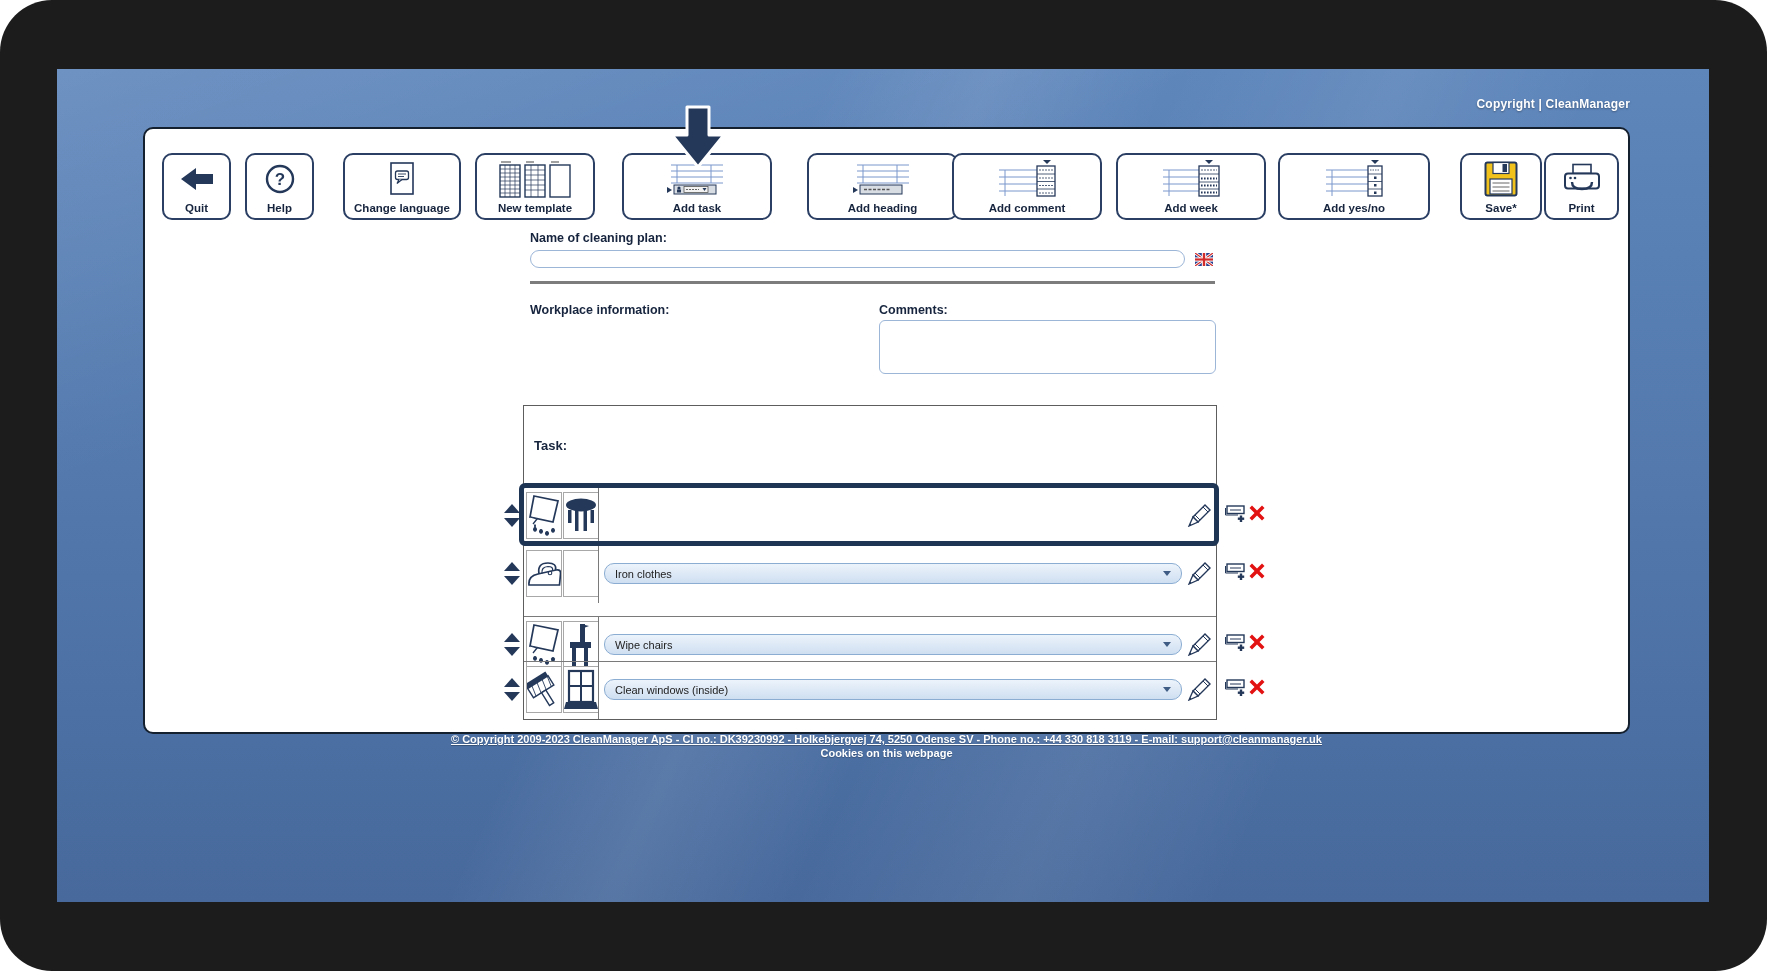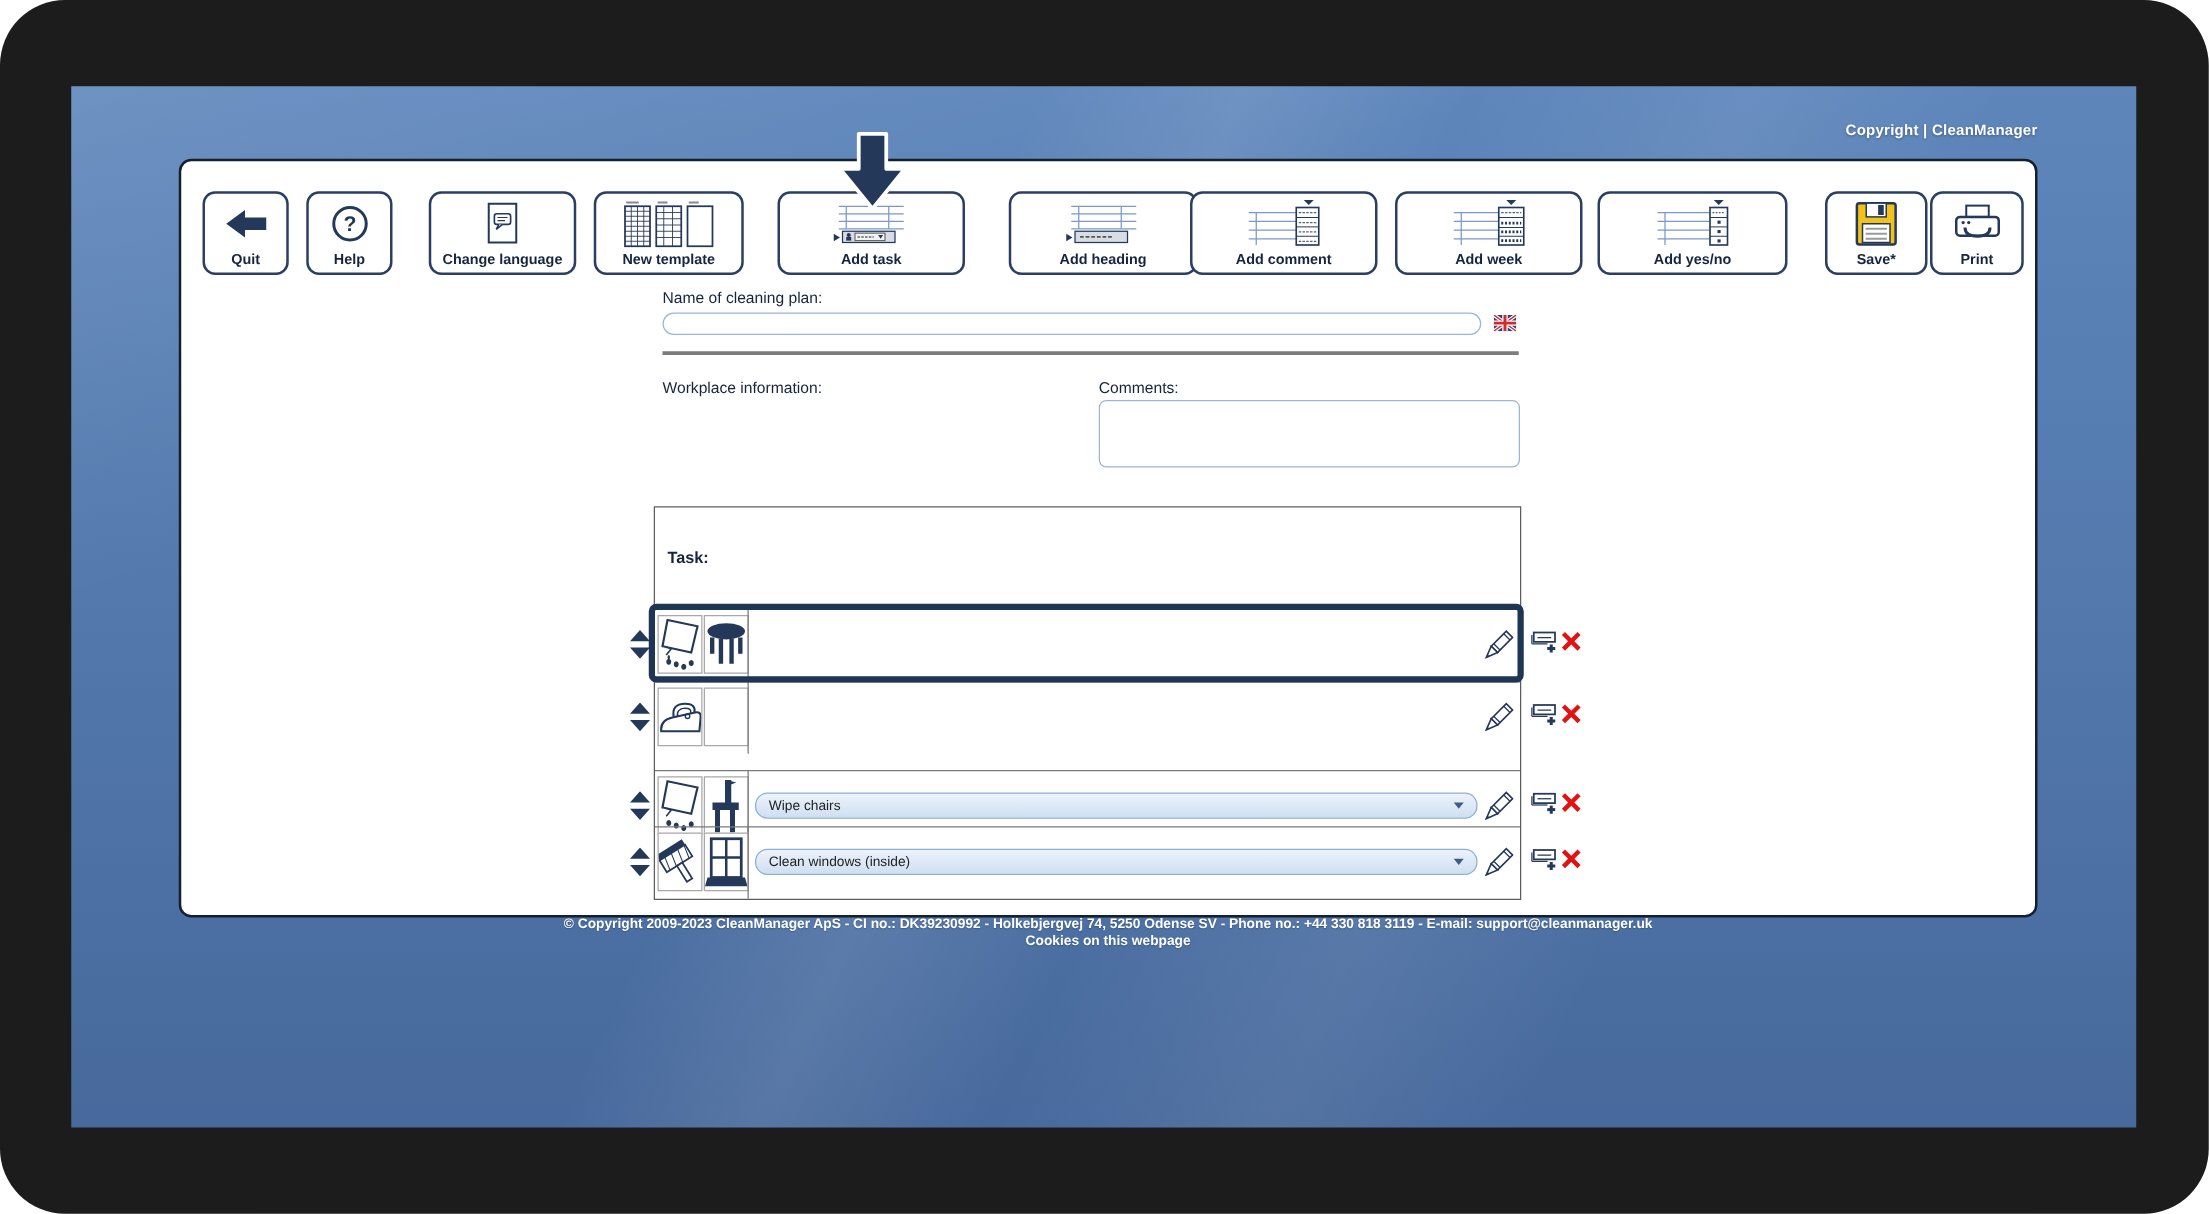--- a/index.html
+++ b/index.html
@@ -23,21 +23,21 @@
   
   .btn{position:absolute;top:24px;height:67px;background:#fff;border:2px solid #2a3f63;border-radius:10px;
     box-sizing:border-box;display:flex;flex-direction:column;align-items:center;justify-content:flex-end;cursor:pointer;}
   .btn .ic{flex:1;display:flex;align-items:center;justify-content:center;width:100%;}
   .btn .lbl{font-size:11.5px;font-weight:bold;color:#16243d;margin-bottom:4px;white-space:nowrap;}
 
   
   .tut-arrow{position:absolute;left:612px;top:36px;z-index:20;}
 
   
-  .flabel{position:absolute;font-size:12.5px;font-weight:normal;color:#16243d;white-space:nowrap;}
+  .flabel{position:absolute;font-size:12.5px;font-weight:bold;color:#16243d;white-space:nowrap;}
   .name-input{position:absolute;left:385px;top:121px;width:655px;height:18px;border:1px solid #9cb6d8;border-radius:9px;
     padding:0 8px;font-size:11px;color:#222;outline:none;box-sizing:border-box;background:#fff;}
   .flag{position:absolute;left:1050px;top:123px;width:18px;height:13px;cursor:pointer;}
   .divider{position:absolute;left:385px;top:152px;width:685px;height:3px;background:#7c7c7c;}
   .wp-select{position:absolute;left:385px;top:191px;width:328px;height:21px;border:1px solid #8badd2;border-radius:10px;
     background:linear-gradient(#ecf3fb,#cddff1);display:flex;align-items:center;box-sizing:border-box;
     padding:0 10px;font-size:11.5px;color:#1d2a40;cursor:pointer;}
   .wp-select .caret, .task-select .caret{margin-left:auto;width:0;height:0;border-left:4px solid transparent;
     border-right:4px solid transparent;border-top:5px solid #3f5c84;}
   .comments-box{position:absolute;left:734px;top:191px;width:337px;height:54px;border:1px solid #9cb6d8;border-radius:6px;
@@ -396,20 +396,24 @@
           <div class="icon-box" style="left:2px;">
             <svg width="34" height="30">
               <path d="M2 26 Q1 17 11 15 L29 11 Q34 10 33.5 15 L32.5 26 Z" fill="#fff" stroke="#24385a" stroke-width="1.7"></path>
               <path d="M12 15 Q10 4 21 4 Q30 4 28.5 11" fill="none" stroke="#24385a" stroke-width="1.7"></path>
               <path d="M15 14.5 Q14 8 21 7.5 Q26.5 7.5 25.5 11.5" fill="none" stroke="#24385a" stroke-width="1.2"></path>
               <circle cx="23" cy="14" r="1.8" fill="none" stroke="#24385a" stroke-width="1.1"></circle>
             </svg>
           </div>
           <div class="icon-box" style="left:39px;"></div>
           <div class="vline"></div>
+          <div class="task-select">
+            <span>Iron clothes</span>
+            <span class="caret"></span>
+          </div>
           <span class="row-tool" style="left:663px;">
             <svg width="24" height="24">
                 <polygon points="6,14 18,2 23,7 11,19" fill="#fff" stroke="#24385a" stroke-width="1.4"></polygon>
             <line x1="16" y1="4" x2="21" y2="9" stroke="#24385a" stroke-width="1"></line>
                 <line x1="8" y1="12" x2="13" y2="17" stroke="#24385a" stroke-width="1"></line>
             <polygon points="6,14 11,19 2,23" fill="#fff" stroke="#24385a" stroke-width="1.3"></polygon>
                 <polygon points="2,23 4.5,21.7 3.2,20.5" fill="#24385a"></polygon>
               </svg>
           </span>
           <span class="row-tool" style="left:700px;">
@@ -560,19 +564,19 @@
         </div>
       </div>
     </div>
 
     <div class="tut-arrow">
       <svg width="58" height="66">
           <polygon points="18,2 40,2 40,30 55,30 29,62 3,30 18,30" fill="#24385a" stroke="#ffffff" stroke-width="3" stroke-linejoin="round"></polygon>
         </svg>
     </div>
 
-    <div class="footer-line" style="top:664px;">© Copyright 2009-2023 CleanManager ApS - CI no.: DK39230992 - Holkebjergvej 74, 5250 Odense SV - Phone no.: +44 330 818 3119 - E-mail: support@cleanmanager.uk</div>
+    <div class="footer-line" style="top:664px;text-decoration:underline;">© Copyright 2009-2023 CleanManager ApS - CI no.: DK39230992 - Holkebjergvej 74, 5250 Odense SV - Phone no.: +44 330 818 3119 - E-mail: support@cleanmanager.uk</div>
     <div class="footer-line" style="top:678px;">
       <span class="cookies">Cookies on this webpage</span>
     </div>
 
   </div>
 </div>
 
 </body></html>

